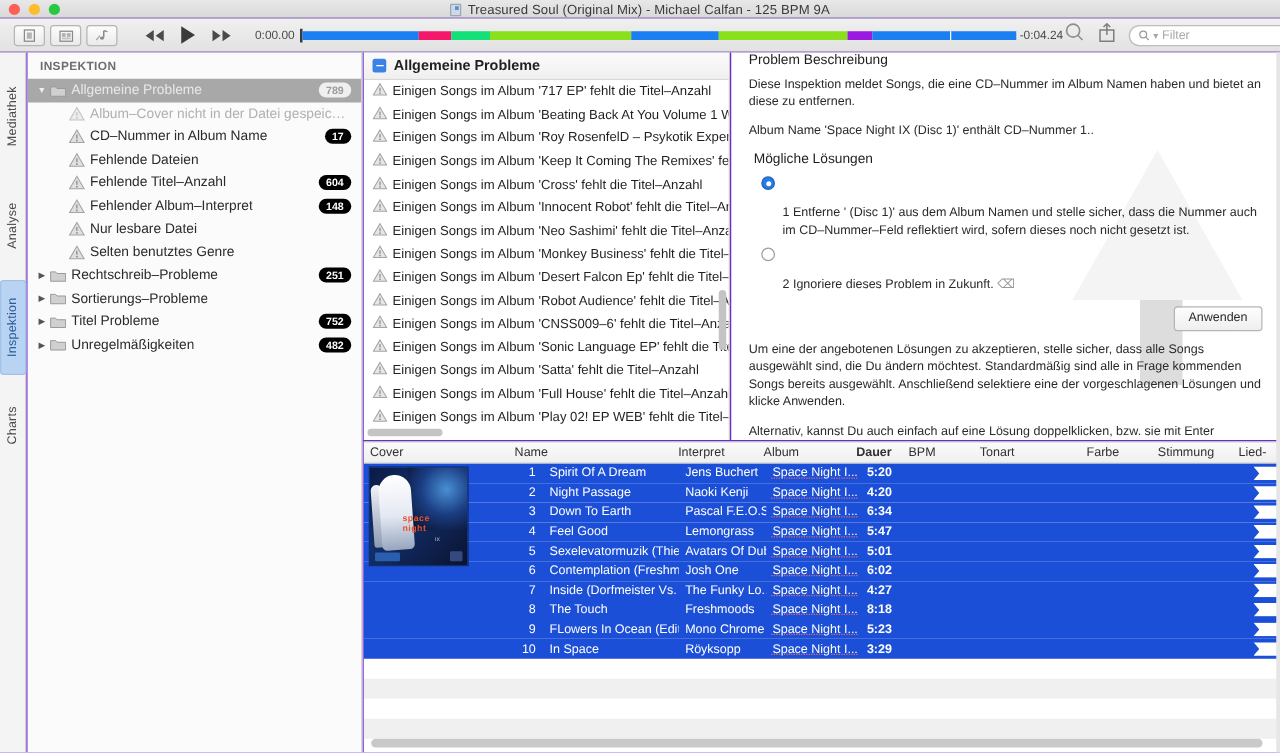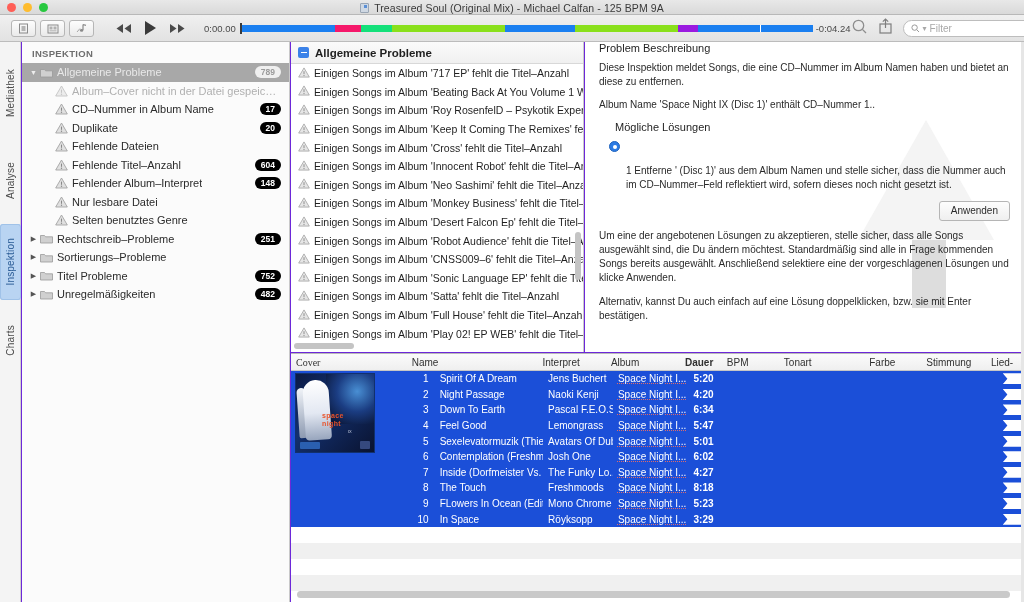--- a/index.html
+++ b/index.html
@@ -183,21 +183,21 @@
     border-bottom: 1px solid #d8d8d8;
   }
   .btn {
     background: linear-gradient(to bottom, #fdfdfd, #efefef);
     border: 1px solid #b5b5b5; border-radius: 3px;
     font-size: 10px; color: #2a2a2a; padding: 2px 8px; line-height: 12px;
   }
   .detail-body { padding: 0 14px 0 14px; position: relative; }
   .d-h { font-size: 11px; color: #1f1f1f; margin-bottom: 7px; }
   .d-p { font-size: 10px; color: #2a2a2a; line-height: 14px; margin-bottom: 9px; }
-  .d-h2 { font-size: 11px; color: #1f1f1f; margin: 4px 0 7px 16px; }
+  .d-h2 { font-size: 11px; color: #1f1f1f; margin: 4px 0 7px 4px; }
   .sol { display: flex; gap: 6px; margin-bottom: 6px; padding-left: 10px; }
   .radio {
     width: 11px; height: 11px; border-radius: 50%;
     border: 1px solid #9e9e9e; background: #fff; flex: 0 0 11px; margin-top: 1px;
     display: flex; align-items: center; justify-content: center;
   }
   .radio.on { background: #2a7ae4; border-color: #1f63bd; }
   .radio.on i { width: 4px; height: 4px; border-radius: 50%; background: #fff; display: block; }
   .sol-txt { font-size: 10px; color: #2a2a2a; line-height: 13.5px; margin-top: 24px; }
   .apply-wrap { display: flex; justify-content: flex-end; margin: 10px 14px 0 0; }
@@ -220,21 +220,21 @@
     position: absolute; left: 291px; top: 353px; right: 0; bottom: 0;
     background: #ffffff; border-top: 1px solid #b9b9b9; overflow: hidden;
   }
   .thead {
     height: 17px; display: flex; align-items: center;
     background: linear-gradient(to bottom, #fbfbfb, #efefef);
     border-bottom: 1px solid #c6c6c6;
     font-size: 10px; color: #303030;
   }
   .th { padding-left: 5px; white-space: nowrap; overflow: hidden; }
-  .c-cover { width: 122px; font-family: Liberation Serif, serif; }
+  .c-cover { width: 122px; }
   .c-no    { width: 26px; text-align: right; padding-right: 6px; }
   .c-name  { width: 138px; }
   .c-int   { width: 72px; }
   .c-alb   { width: 78px; }
   .c-dur   { width: 44px; font-weight: bold; }
   .c-bpm   { width: 60px; }
   .c-key   { width: 90px; }
   .c-col   { width: 60px; }
   .c-mood  { width: 68px; }
   .c-song  { width: 40px; }
@@ -443,31 +443,20 @@
         <svg width="13" height="12" viewBox="0 0 13 12">
             <path d="M6.5 1 L12.3 11 L0.7 11 Z" fill="#e0e0e0" stroke="#a4a4a4" stroke-width=".9"></path>
             <path d="M6.5 4.6 L6.5 7.8" stroke="#888" stroke-width="1"></path>
             <circle cx="6.5" cy="9.3" r=".7" fill="#888"></circle>
           </svg>
       </span>
       <span class="sb-label">CD–Nummer in Album Name</span>
       <span class="badge">17</span>
     </div>
 
-    <div class="sb-row indent-1">
-      <span class="sb-icon">
-        <svg width="13" height="12" viewBox="0 0 13 12">
-            <path d="M6.5 1 L12.3 11 L0.7 11 Z" fill="#e0e0e0" stroke="#a4a4a4" stroke-width=".9"></path>
-            <path d="M6.5 4.6 L6.5 7.8" stroke="#888" stroke-width="1"></path>
-            <circle cx="6.5" cy="9.3" r=".7" fill="#888"></circle>
-          </svg>
-      </span>
-      <span class="sb-label">Duplikate</span>
-      <span class="badge">20</span>
-    </div>
 
     <div class="sb-row indent-1">
       <span class="sb-icon">
         <svg width="13" height="12" viewBox="0 0 13 12">
             <path d="M6.5 1 L12.3 11 L0.7 11 Z" fill="#e0e0e0" stroke="#a4a4a4" stroke-width=".9"></path>
             <path d="M6.5 4.6 L6.5 7.8" stroke="#888" stroke-width="1"></path>
             <circle cx="6.5" cy="9.3" r=".7" fill="#888"></circle>
           </svg>
       </span>
       <span class="sb-label">Fehlende Dateien</span>
@@ -710,20 +699,28 @@
       <div class="sol">
         <span class="radio on">
             <i></i>
           </span>
         <span class="sol-txt">
           <span>1</span>
           <span>Entferne ' (Disc 1)' aus dem Album Namen und stelle sicher, dass die Nummer auch im CD–Nummer–Feld reflektiert wird, sofern dieses noch nicht gesetzt ist.</span>
         </span>
       </div>
 
+      <div class="sol">
+        <span class="radio"></span>
+        <span class="sol-txt">
+          <span>2</span>
+          <span>Ignoriere dieses Problem in Zukunft.</span>
+          <span style="color:#9a9a9a">⌫</span>
+        </span>
+      </div>
     </div>
 
     <div class="apply-wrap">
       <button class="btn" style="padding:3px 11px">Anwenden</button>
     </div>
 
     <div class="d-foot">
       <p>Um eine der angebotenen Lösungen zu akzeptieren, stelle sicher, dass alle Songs ausgewählt sind, die Du ändern möchtest. Standardmäßig sind alle in Frage kommenden Songs bereits ausgewählt. Anschließend selektiere eine der vorgeschlagenen Lösungen und klicke Anwenden.</p>
       <p>Alternativ, kannst Du auch einfach auf eine Lösung doppelklicken, bzw. sie mit Enter bestätigen.</p>
     </div>

